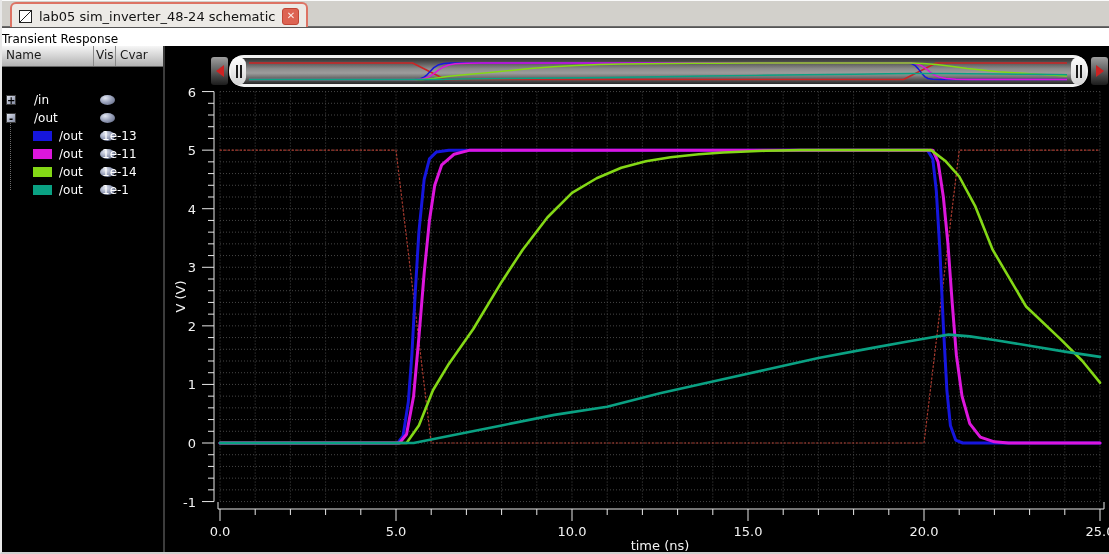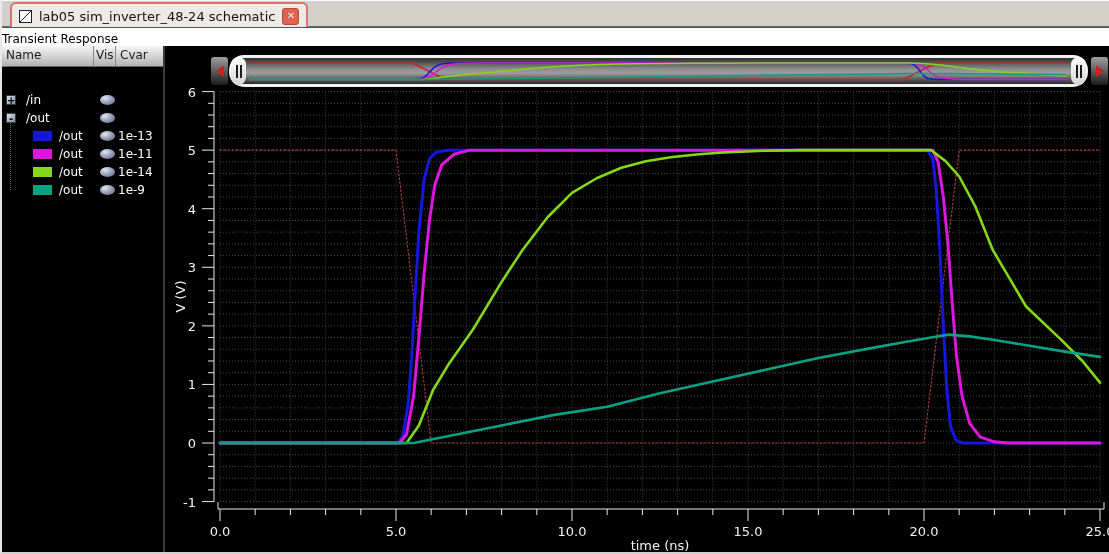--- a/index.html
+++ b/index.html
@@ -27,25 +27,25 @@
   .cols div{padding:2px 0 0 4px;box-sizing:border-box;}
   .col-name{width:92px;border-right:1px solid #8a8a8a;}
   .col-vis{width:22px;border-right:1px solid #8a8a8a;padding-left:2px !important;}
   .col-cvar{flex:1;}
   .tree{padding-top:24px;font-size:12px;color:#fff;position:relative;}
   .trow{height:18px;position:relative;display:flex;align-items:center;}
   .expander{position:absolute;left:4px;top:4px;width:10px;height:10px;
             background:linear-gradient(135deg,#dfe3ee,#828aa2);border:1px solid #3a3a3a;
             color:#000;font-size:10px;line-height:9px;text-align:center;font-weight:bold;
             box-sizing:border-box;cursor:pointer;}
-  .tlabel{position:absolute;left:24px;white-space:nowrap;}
+  .tlabel{position:absolute;left:32px;white-space:nowrap;}
   .child .tlabel{left:57px;}
   .teye{position:absolute;left:98px;top:4px;width:15px;height:10px;border-radius:50%;
         background:radial-gradient(ellipse at 35% 30%,#e3e7f2 0%,#9aa2bb 45%,#545c78 100%);cursor:pointer;}
-  .tcvar{position:absolute;left:116px;white-space:nowrap;}
+  .tcvar{position:absolute;left:100px;white-space:nowrap;}
   .swatch{position:absolute;left:31px;top:4px;width:19px;height:10px;}
   .children{position:relative;}
   .children::before{content:"";position:absolute;left:8px;top:-4px;bottom:9px;border-left:1px dotted #6a6a6a;}
   
   .plotarea{position:absolute;left:163px;top:46px;width:946px;height:508px;background:#000;}
   .sbtn{position:absolute;top:11px;width:17px;height:28px;border-radius:3px;
         background:linear-gradient(#9f9f9f,#1c1c1c);display:flex;align-items:center;justify-content:center;cursor:pointer;}
   .tri-l{width:0;height:0;border-right:8px solid #cc2222;border-top:6px solid transparent;border-bottom:6px solid transparent;}
   .tri-r{width:0;height:0;border-left:8px solid #cc2222;border-top:6px solid transparent;border-bottom:6px solid transparent;}
   .oview{position:absolute;left:64px;top:9px;width:859px;height:32px;background:#f2f2f2;
@@ -115,21 +115,21 @@
       <span class="swatch" style="background: rgb(132, 216, 22);"></span>
       <span class="tlabel">/out</span>
       <span class="teye"></span>
       <span class="tcvar">1e-14</span>
     </div>
 
     <div class="trow child">
       <span class="swatch" style="background: rgb(10, 161, 131);"></span>
       <span class="tlabel">/out</span>
       <span class="teye"></span>
-      <span class="tcvar">1e-9</span>
+      <span class="tcvar">1e-1</span>
     </div>
   </div>
     </div>
   </div>
 
   <div class="plotarea">
     <svg id="chart" width="946" height="508">
         <line x1="55" y1="45.57159999999999" x2="55" y2="455.5714" stroke="#464646" stroke-width="1" stroke-dasharray="1 2"></line>
         <line x1="90.2" y1="45.57159999999999" x2="90.2" y2="455.5714" stroke="#464646" stroke-width="1" stroke-dasharray="1 2"></line>
         <line x1="125.4" y1="45.57159999999999" x2="125.4" y2="455.5714" stroke="#464646" stroke-width="1" stroke-dasharray="1 2"></line>

